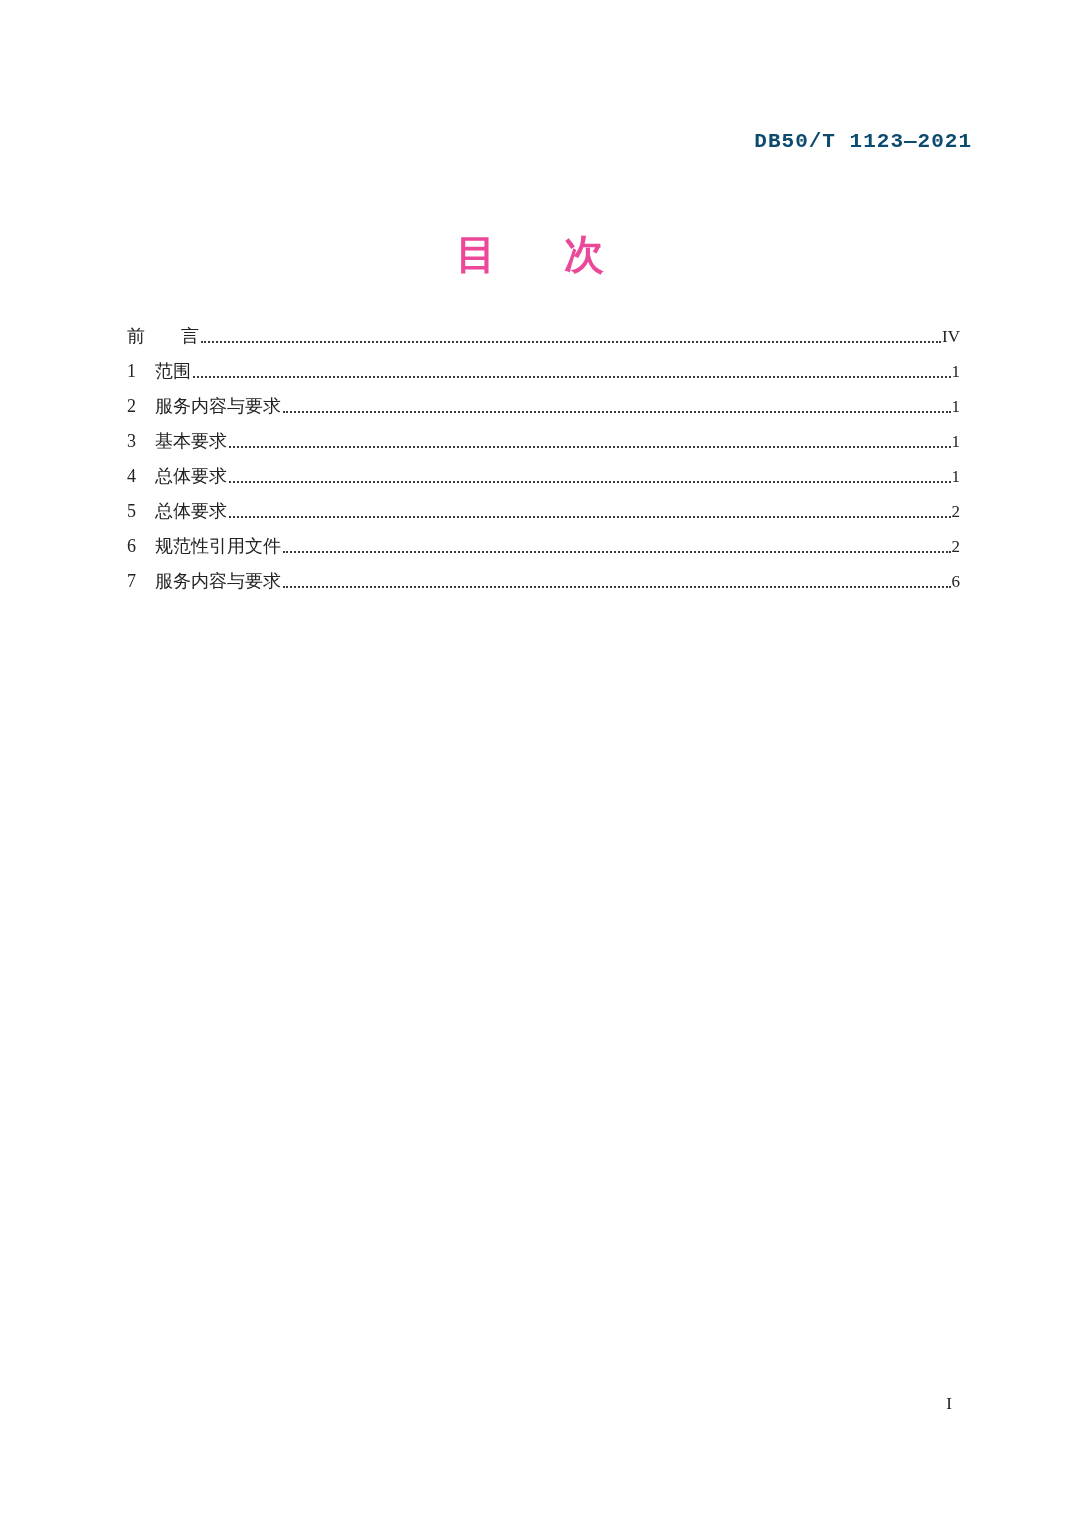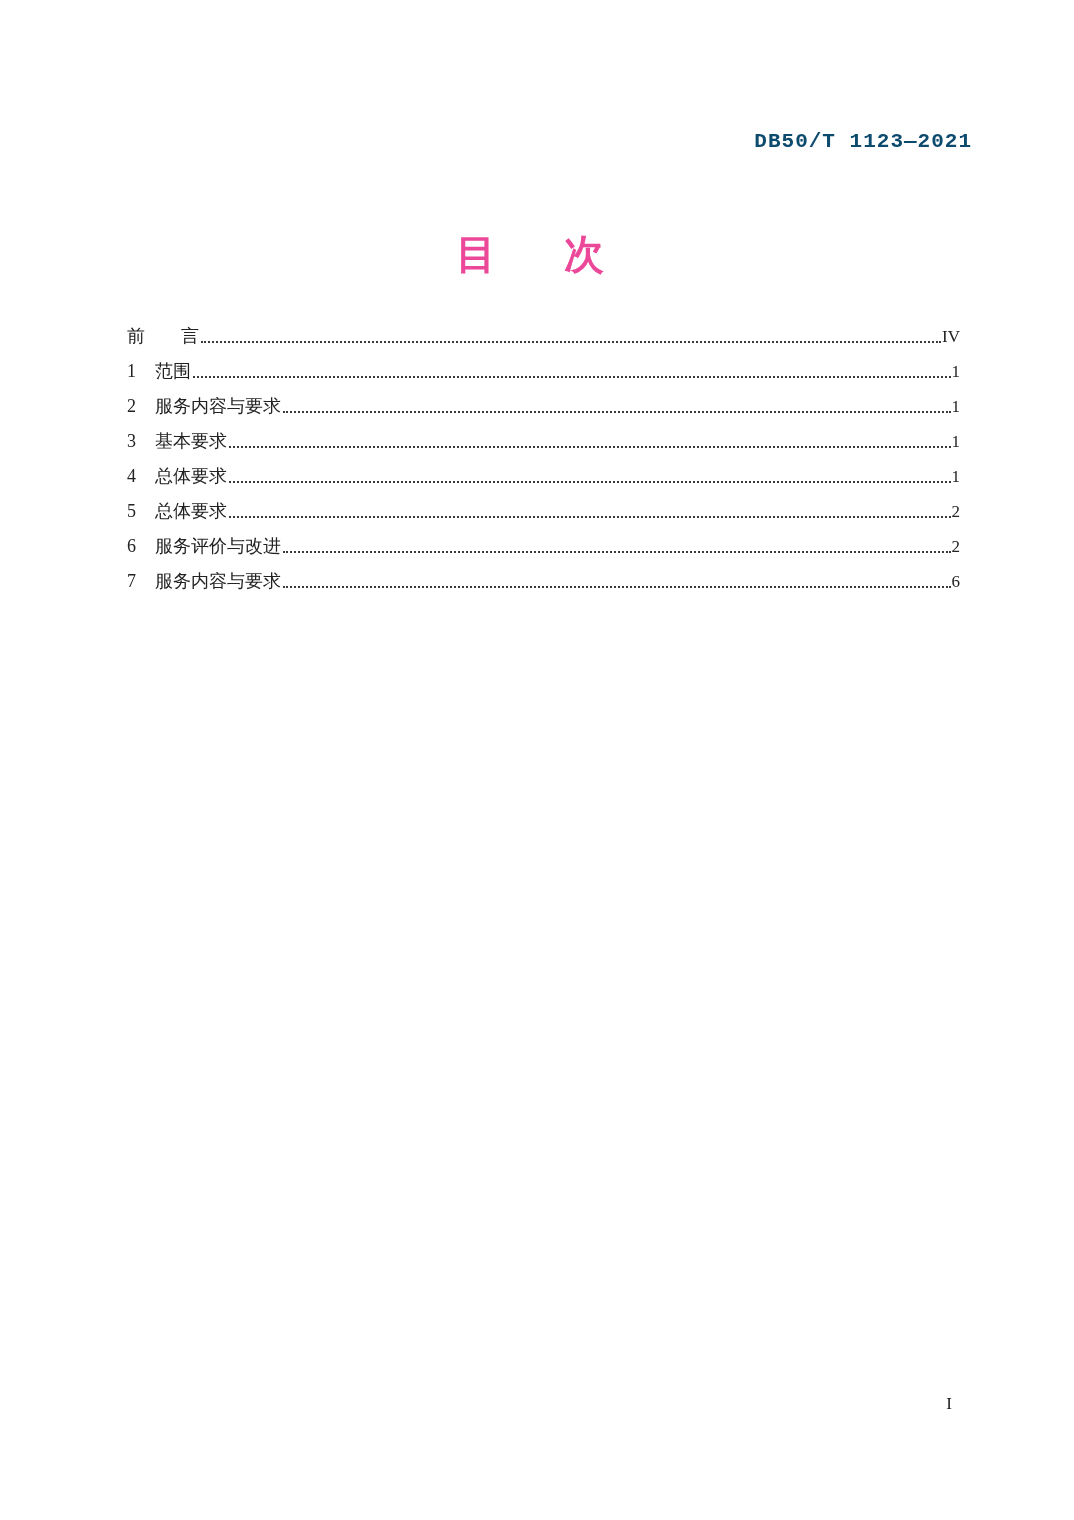--- a/index.html
+++ b/index.html
@@ -135,21 +135,21 @@
 
     <div class="toc-row">
       <span class="toc-num">5</span>
       <span class="toc-label">总体要求</span>
       <span class="toc-leader"></span>
       <span class="toc-page">2</span>
     </div>
 
     <div class="toc-row">
       <span class="toc-num">6</span>
-      <span class="toc-label">服务评价与改进</span>
+      <span class="toc-label">规范性引用文件</span>
       <span class="toc-leader"></span>
       <span class="toc-page">2</span>
     </div>
 
     <div class="toc-row">
       <span class="toc-num">7</span>
       <span class="toc-label">服务内容与要求</span>
       <span class="toc-leader"></span>
       <span class="toc-page">6</span>
     </div>

